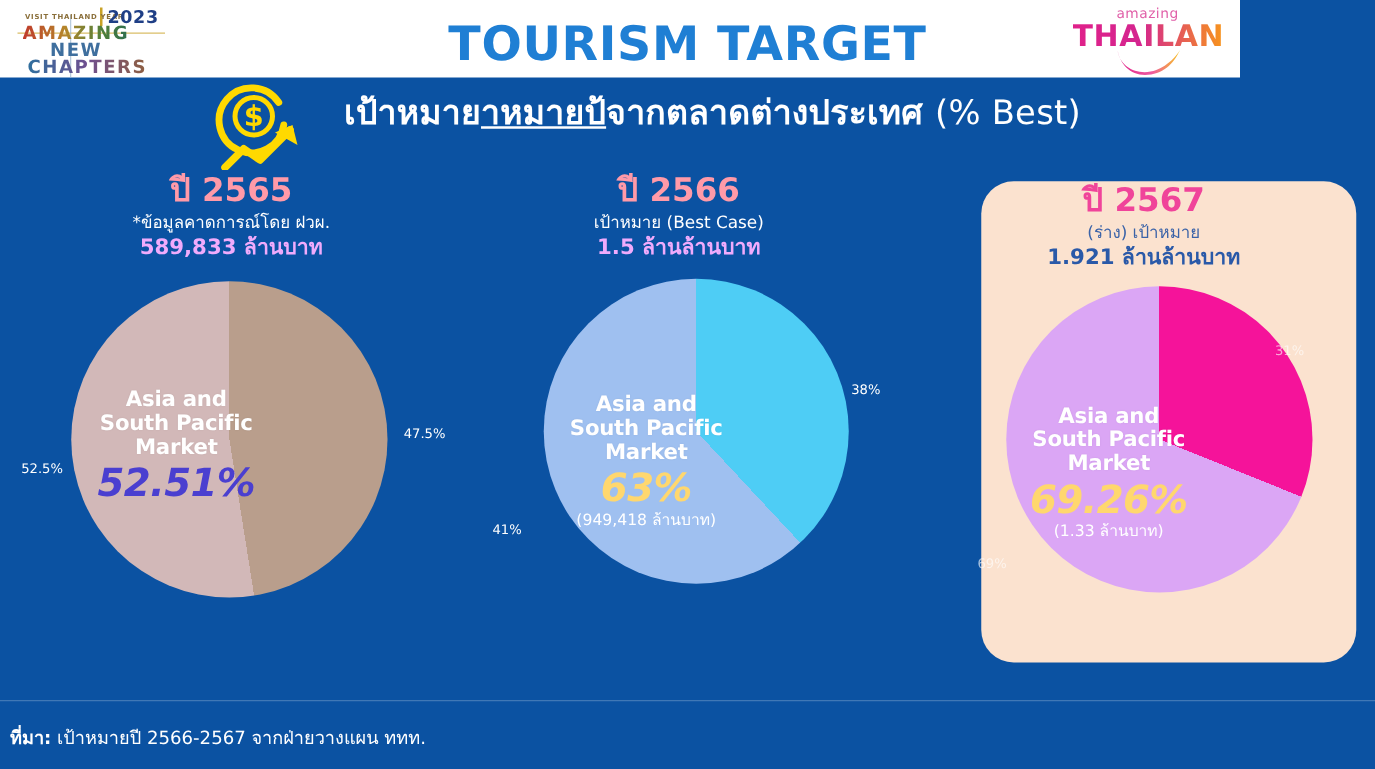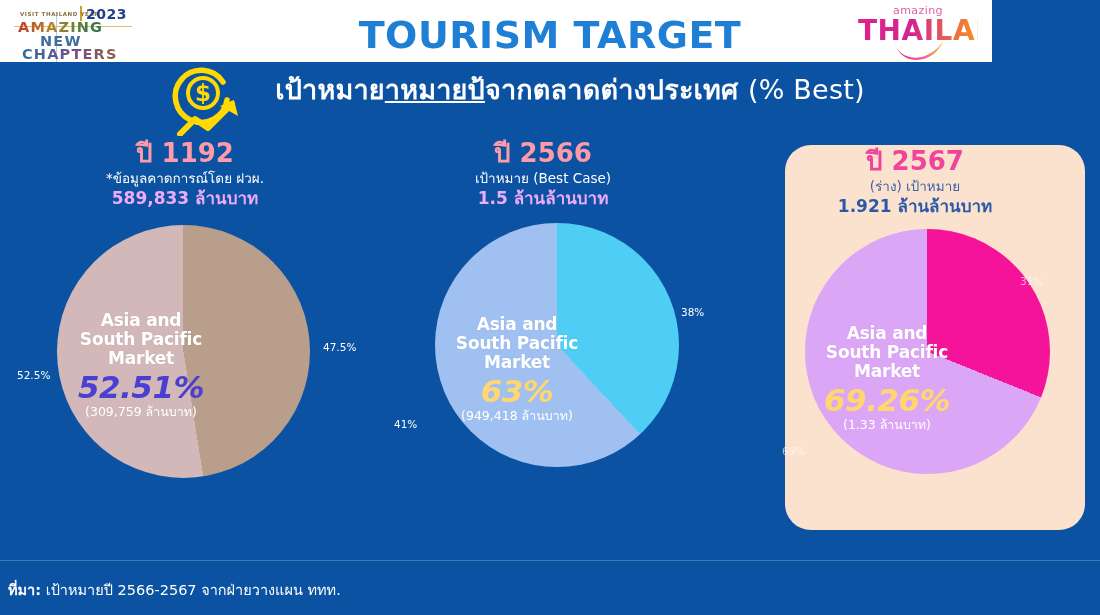--- a/index.html
+++ b/index.html
@@ -52,21 +52,21 @@
   }
 
   .logo-right{
     position:absolute;right:14px;top:5px;width:120px;height:54px;text-align:center;
   }
   .logo-right .amazing{
     font-size:11px;color:#e05fa8;letter-spacing:.4px;line-height:1;margin-bottom:1px;
     font-weight:400;
   }
   .logo-right .thailand{
-    font-size:28px;font-weight:700;letter-spacing:.5px;line-height:1;
+    font-size:24px;font-weight:700;letter-spacing:.5px;line-height:1;
     background:linear-gradient(90deg,#e0218a 0%,#d4258f 45%,#f7941e 100%);
     -webkit-background-clip:text;background-clip:text;color:transparent;
   }
   .logo-right .swoosh{
     position:absolute;left:34px;top:34px;width:54px;height:22px;
   }
 
   .main-title{
     position:absolute;left:0;top:13px;width:1100px;text-align:center;
     font-size:38px;font-weight:700;letter-spacing:.5px;color:#1f7fd4;
@@ -179,34 +179,33 @@
     <polygon points="68,38 72,54 54,44" fill="#ffd900"></polygon>
   </svg>
   <div class="subtitle-text">
     <span>เป้าหมาย</span><span class="u">าหมายป้</span><span>จากตลาดต่างประเทศ</span>
     <span class="share">(% Best)</span>
   </div>
 
   <div class="card3"></div>
 
   <div class="col col-1">
-    <div class="yr-label yr-2565">ปี 1192</div>
+    <div class="yr-label yr-2565">ปี 2565</div>
     <div class="sub-note">*ข้อมูลคาดการณ์โดย ฝวผ.</div>
     <div class="sub-amt">589,833 ล้านบาท</div>
 
     <div class="pie-wrap" style="width:370px;height:270px;margin-top:14px;">
       <div class="pie" style="position:absolute;left:57px;top:2px;width:253px;height:253px;
            background:conic-gradient(from 0deg,#b99e8c 0deg 171deg,#d2b8b8 171deg 360deg);"></div>
 
       <div class="pie-center" style="left:26px;top:88px;width:230px;">
         <div class="lbl">Asia and</div>
         <div class="lbl">South Pacific</div>
         <div class="lbl">Market</div>
         <div class="big" style="color:#4a3fd0;">52.51%</div>
-        <div class="amt">(309,759 ล้านบาท)</div>
       </div>
 
       <div class="tick" style="left:17px;top:146px;">52.5%</div>
       <div class="tick" style="left:323px;top:118px;">47.5%</div>
     </div>
   </div>
 
   <div class="col col-2">
     <div class="yr-label yr-2566">ปี 2566</div>
     <div class="sub-note">เป้าหมาย (Best Case)</div>

